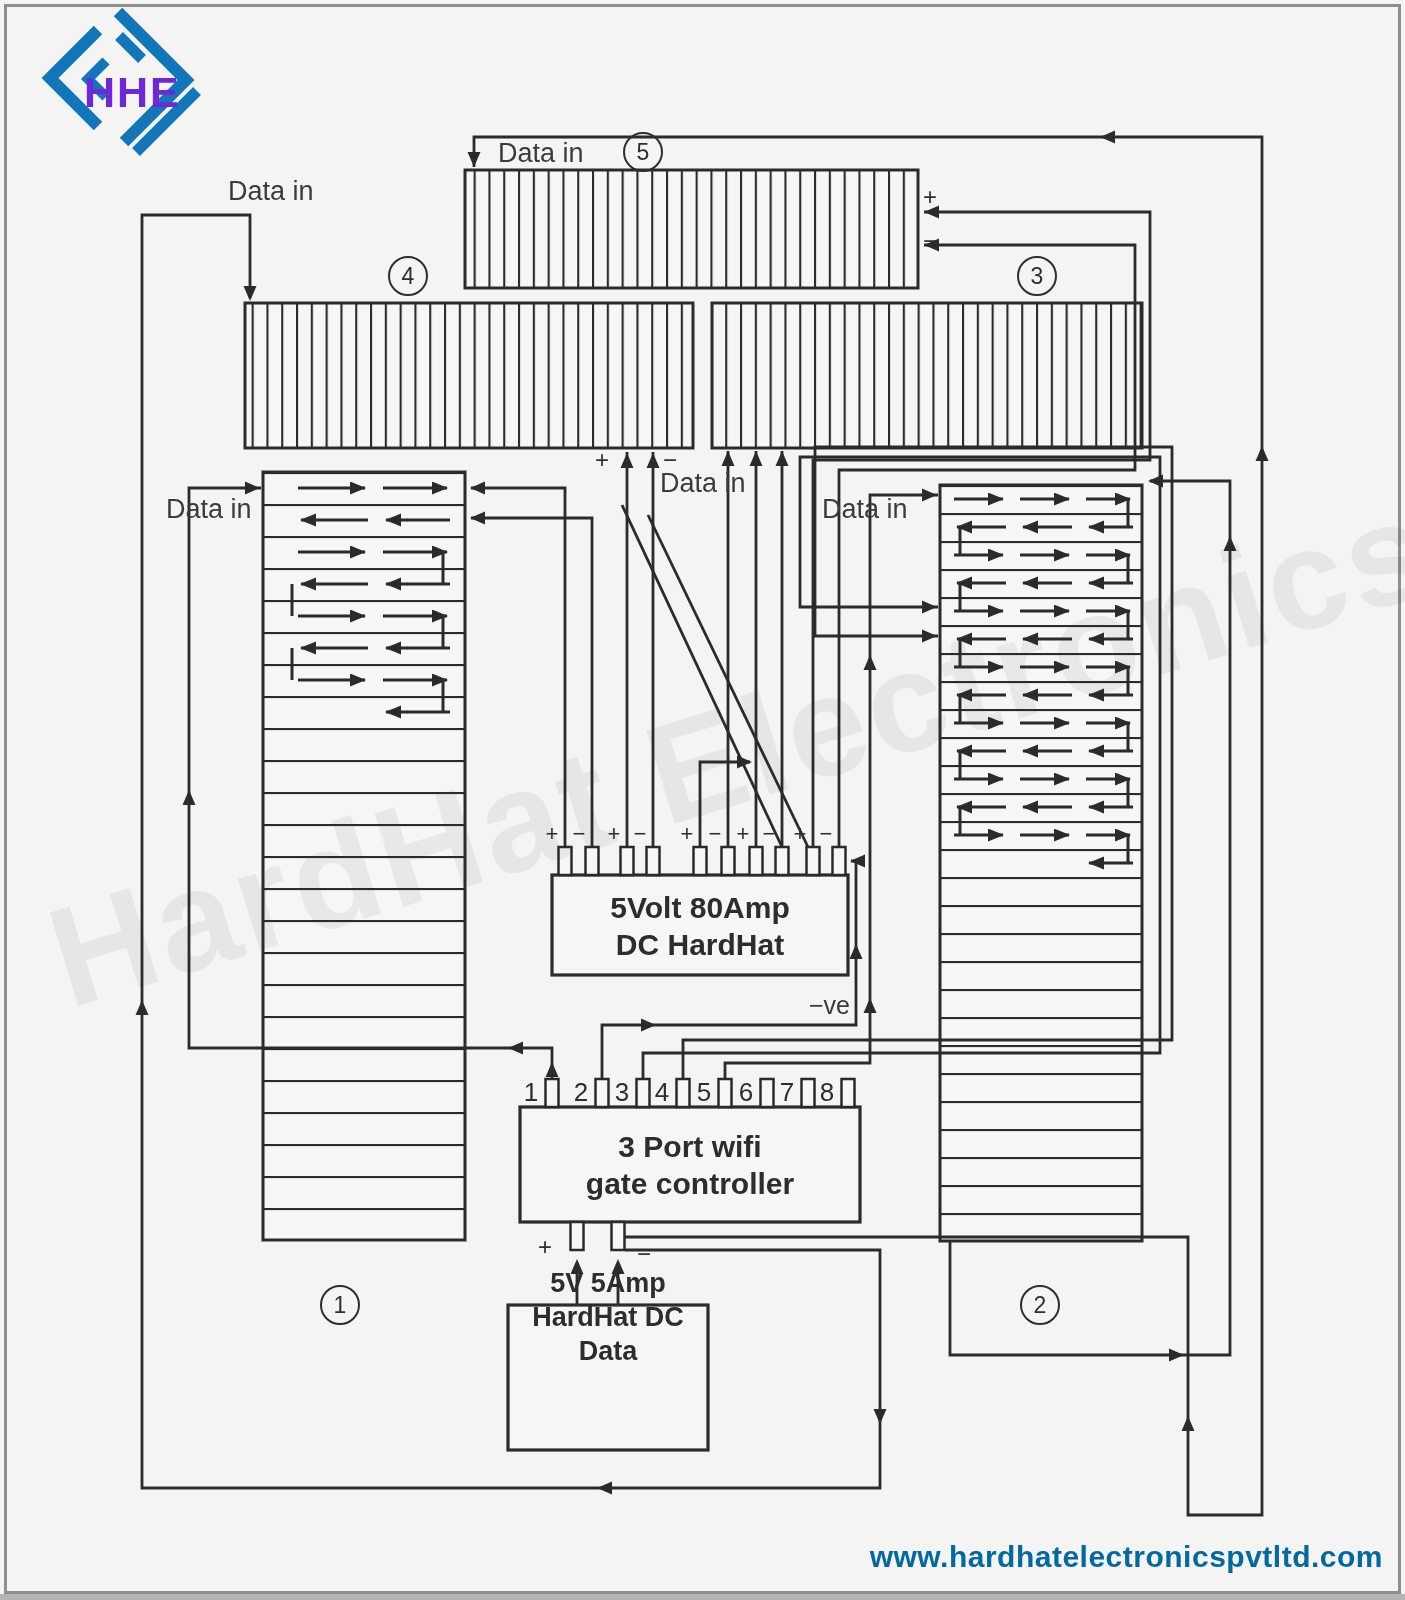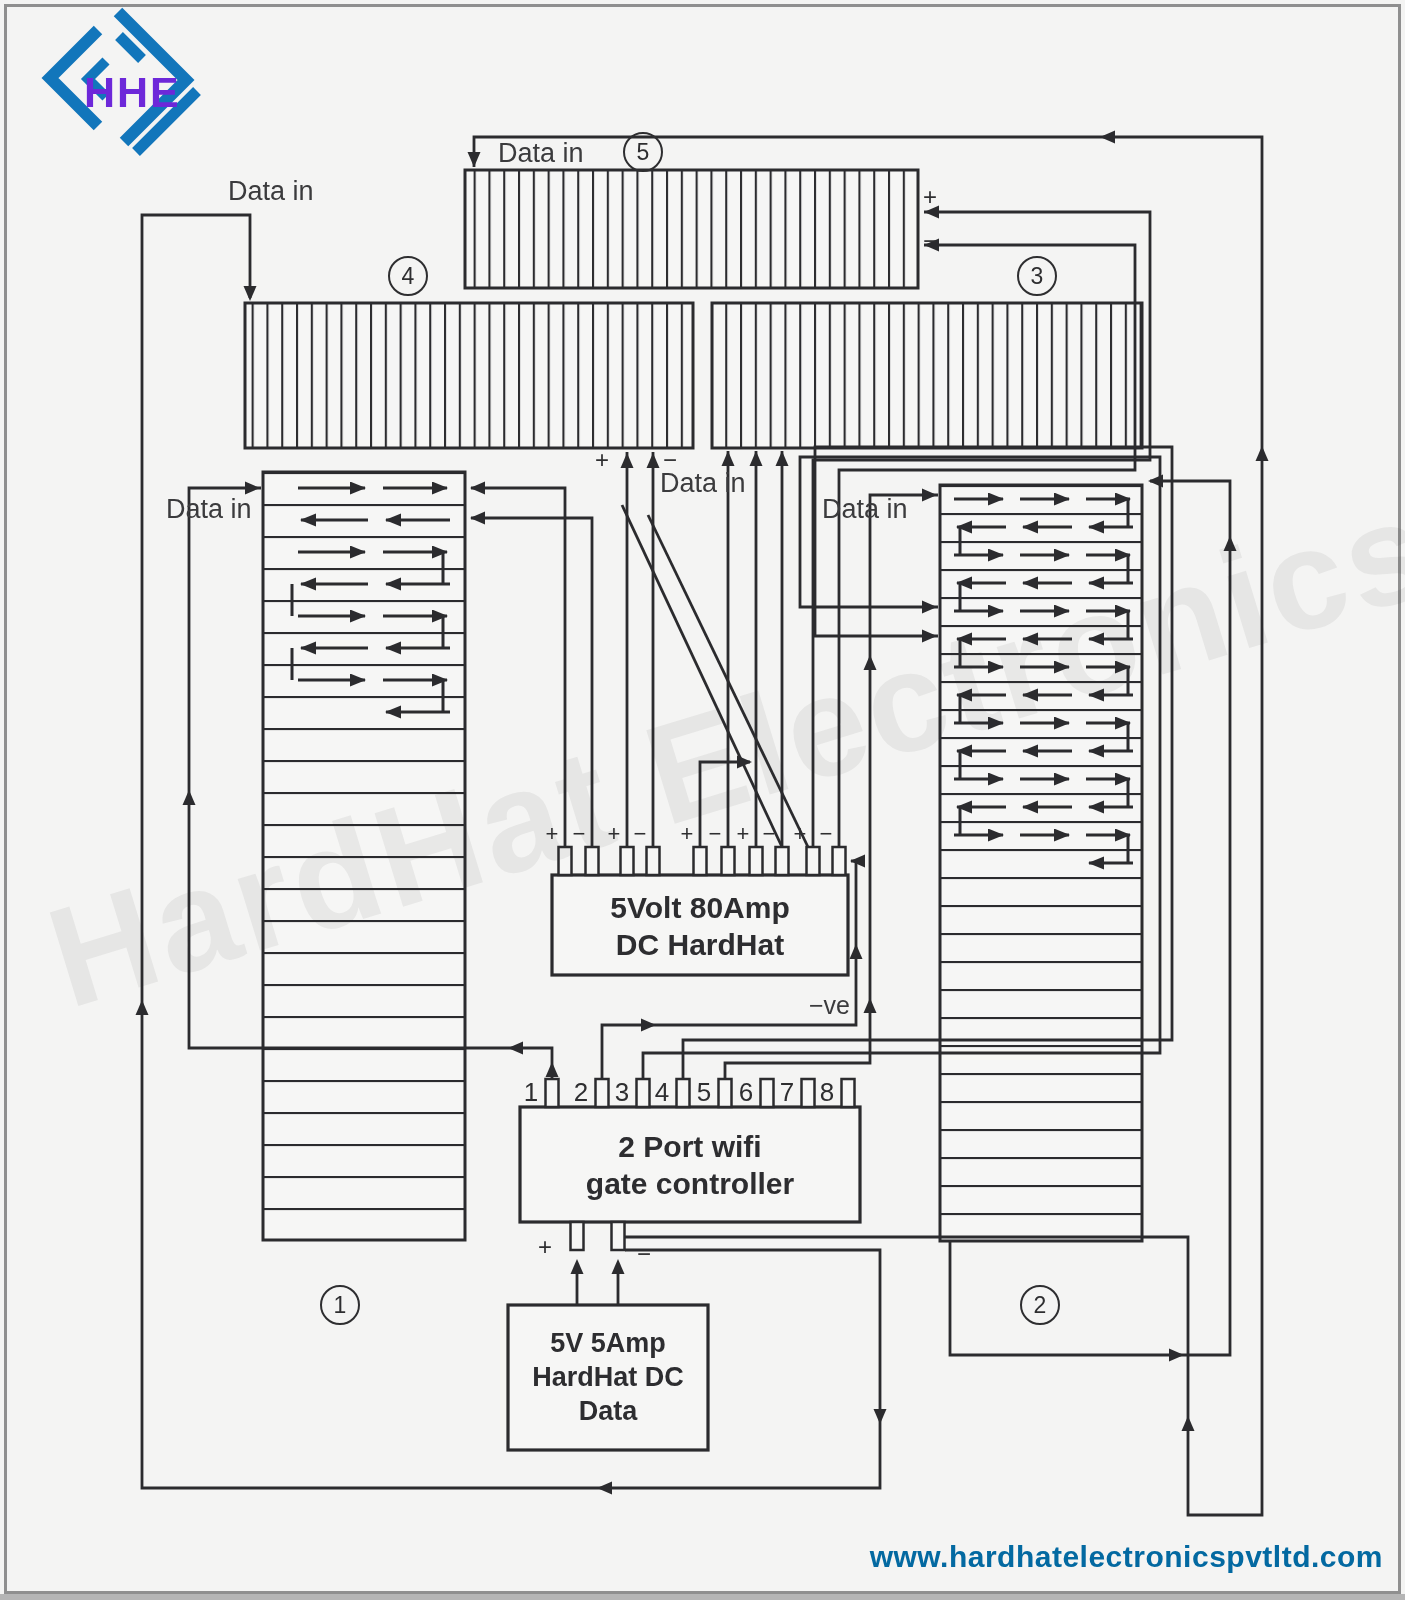--- a/index.html
+++ b/index.html
@@ -247,24 +247,24 @@
   <div class="badge" style="left:1040px;top:1305px;">2</div>
   <div class="badge" style="left:1037px;top:276px;">3</div>
   <div class="badge" style="left:408px;top:276px;">4</div>
   <div class="badge" style="left:643px;top:152px;">5</div>
 
   <div class="boxlabel" style="left:552px;top:880px;width:296px;height:92px;font-size:30px;">
     <span>5Volt 80Amp</span>
     <span>DC HardHat</span>
   </div>
   <div class="boxlabel" style="left:520px;top:1116px;width:340px;height:98px;font-size:30px;">
-    <span>2 Port wifi</span>
+    <span>3 Port wifi</span>
     <span>gate controller</span>
   </div>
-  <div class="boxlabel" style="left:508px;top:1313px;width:200px;height:130px;font-size:27px;">
+  <div class="boxlabel" style="left:508px;top:1253px;width:200px;height:130px;font-size:27px;">
     <span>5V 5Amp</span>
     <span>HardHat DC</span>
     <span>Data</span>
   </div>
 
   <div class="sign" style="left:930px;top:197px;">+</div>
   <div class="sign" style="left:930px;top:241px;">−</div>
 
   <div class="sign" style="left:602px;top:460px;">+</div>
   <div class="sign" style="left:670px;top:460px;">−</div>

